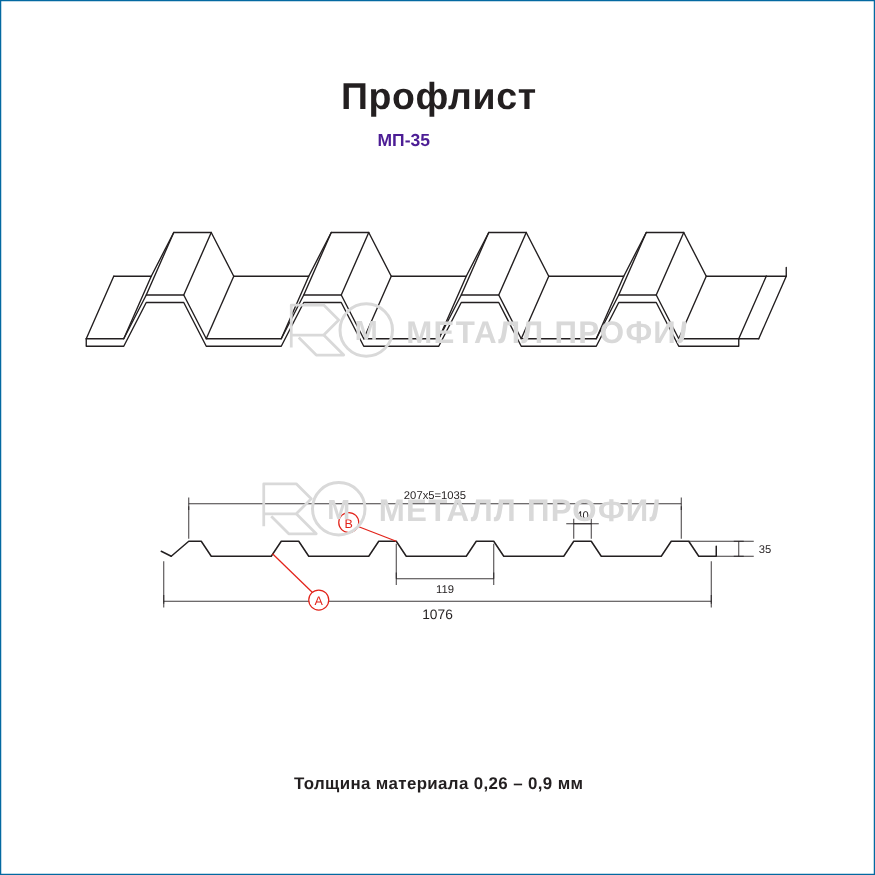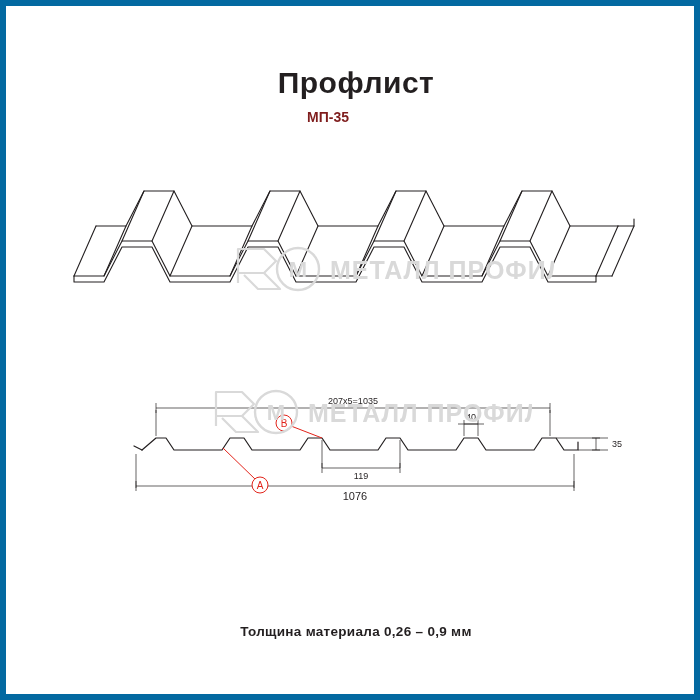--- a/index.html
+++ b/index.html
@@ -12,21 +12,21 @@
     background: #ffffff;
     font-family: "Liberation Sans", sans-serif;
     color: #231f20;
     overflow: hidden;
     position: relative;
   }
   .page {
     position: relative;
     width: 700px;
     height: 700px;
-    border: 6px solid #0369a1;
+    border: 1px solid #0369a1;
     box-sizing: border-box;
   }
   .title {
     position: absolute;
     top: 60px;
     left: 0;
     width: 700px;
     text-align: center;
     font-size: 30px;
     font-weight: bold;
@@ -34,21 +34,21 @@
     color: #231f20;
   }
   .subtitle {
     position: absolute;
     top: 103px;
     left: 0;
     width: 644px;
     text-align: center;
     font-size: 14px;
     font-weight: bold;
-    color: #7f1d1d;
+    color: #4c1d95;
   }
   .footer-note {
     position: absolute;
     top: 618px;
     left: 0;
     width: 700px;
     text-align: center;
     font-size: 13.5px;
     font-weight: bold;
     letter-spacing: 0.3px;

